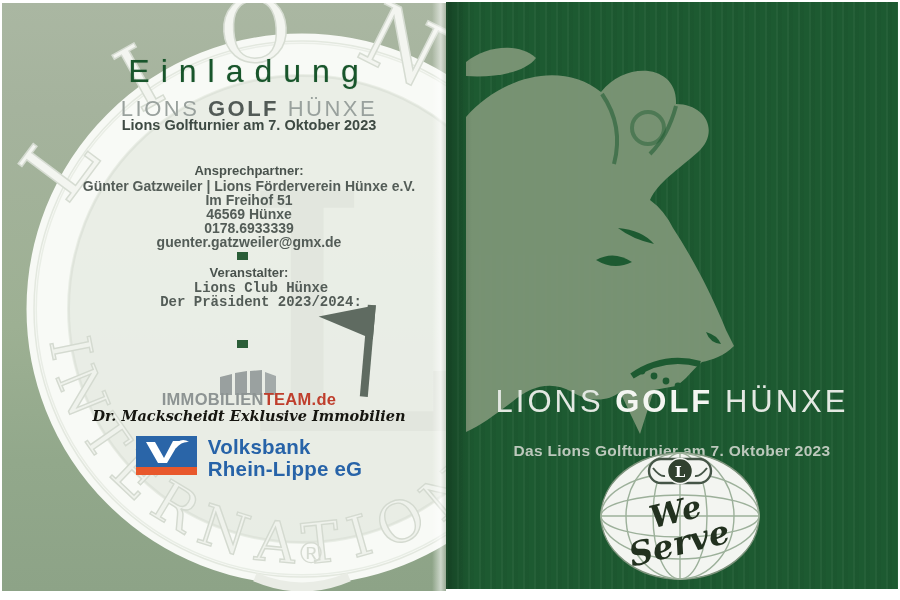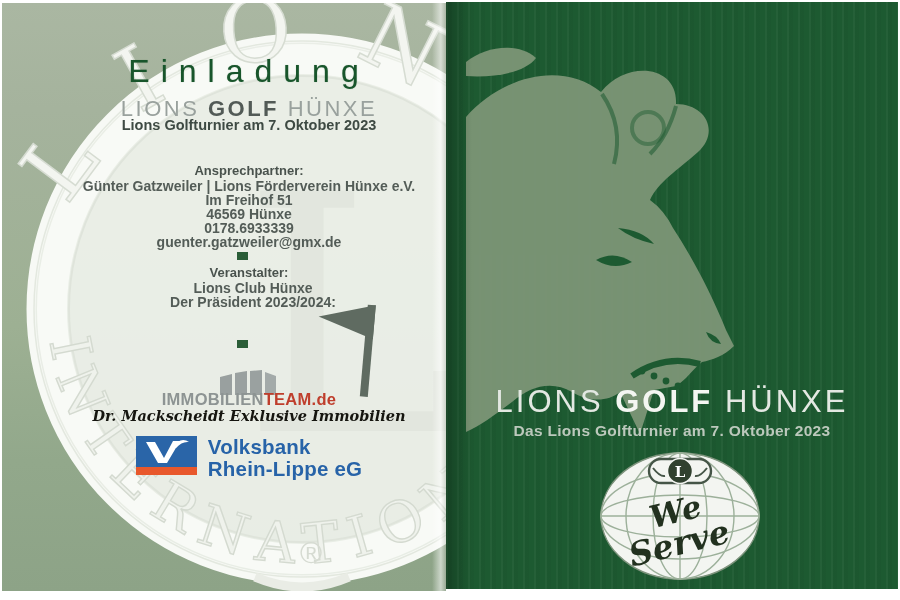--- a/index.html
+++ b/index.html
@@ -18,21 +18,21 @@
   .subtitle-row{left:0;top:93px;width:100%;font-size:22px;letter-spacing:2.5px;color:#99a19d;}
   .subtitle-row .golf{font-weight:700;color:#525a56;}
   .tagline{left:0;top:114px;width:100%;font-size:14.5px;font-weight:700;color:#3e4a43;}
 
   .block-heading{width:100%;font-size:13px;font-weight:700;color:#49524d;}
   .block-lines{width:100%;font-size:14px;font-weight:700;color:#535c57;line-height:14px;}
 
   #contact-heading{left:0;top:160px;}
   #contact-lines{left:0;top:176px;}
   #organizer-heading{left:0;top:262px;}
-  #organizer-lines{left:4px;top:278px;}
+  #organizer-lines{left:12px;top:278px;font-family:Liberation Mono, monospace;}
   #sponsors-heading{left:0;top:349px;}
 
   .bullet{left:50%;width:11px;height:8px;margin-left:-12px;background:#2a5d37;}
   #bullet-1{top:249px;}
   #bullet-2{top:337px;}
 
   #immo-bars{left:0;top:367px;width:100%;}
   #immo-name{left:0;top:387px;width:100%;font-size:16.5px;font-weight:700;letter-spacing:.3px;}
   #immo-name .gray{color:#8d9493;}
   #immo-name .red{color:#bf3e2c;}
@@ -49,21 +49,21 @@
   
   #right-panel{left:446px;top:2px;width:452px;height:587px;overflow:hidden;background:#1d5a31;}
   #right-panel .streaks{left:0;top:0;width:100%;height:100%;
     background:repeating-linear-gradient(90deg,rgba(255,255,255,.035) 0 2px,rgba(0,0,0,.03) 2px 6px,transparent 6px 11px);}
   .spine-shadow{left:0;top:0;width:26px;height:100%;
     background:linear-gradient(90deg,rgba(0,0,0,.25),rgba(0,0,0,0));}
 
   #right-title{left:0;top:382px;width:100%;text-align:center;font-size:31px;
     letter-spacing:3px;color:#e3e8e2;}
   #right-title .golf{font-weight:700;color:#f4f6f2;}
-  #right-subtitle{left:0;top:420px;width:100%;text-align:center;font-size:15.5px;
+  #right-subtitle{left:0;top:440px;width:100%;text-align:center;font-size:15.5px;
     font-weight:700;color:#bcc8bc;letter-spacing:.3px;}
   #globe-svg{left:150px;top:442px;}
 
   .serve-script{font-family:"DejaVu Serif",serif;font-style:italic;font-weight:700;}
 </style>
 </head>
 <body>
 
 <div id="page">
 

